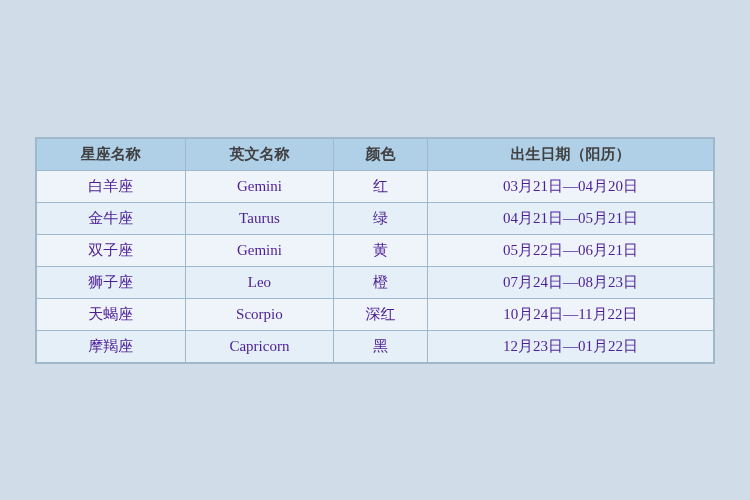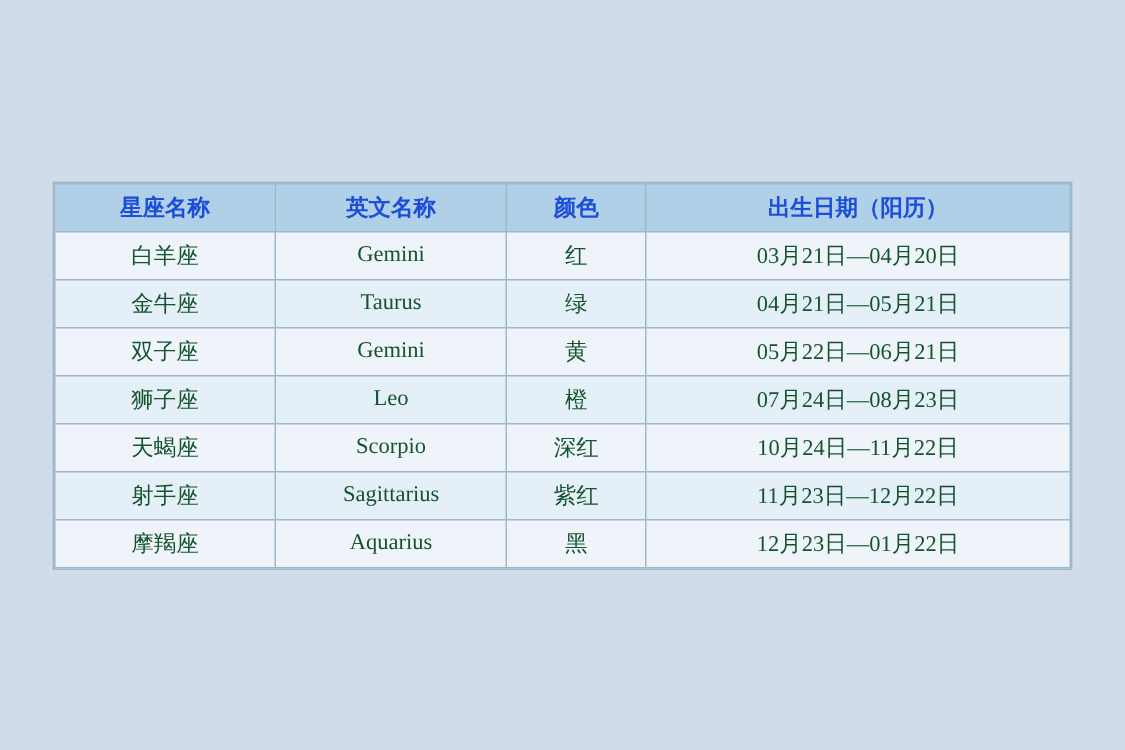--- a/index.html
+++ b/index.html
@@ -31,35 +31,35 @@
 
     th, td {
       border: 1px solid #a0b8cc;
       text-align: center;
       padding: 6px 10px;
       font-size: 15px;
     }
 
     thead th {
       background-color: #b0d0e8;
-      color: #1d4ed8;
+      color: #404040;
       font-weight: bold;
       font-size: 15px;
     }
 
     tbody tr {
       background-color: #eef4fa;
     }
 
     tbody tr:nth-child(even) {
       background-color: #e4eff7;
     }
 
     tbody td {
-      color: #14532d;
+      color: #4c1d95;
     }
   </style>
 </head>
 <body>
 
 <div class="table-container">
   <table>
     <thead>
       <tr>
       <th>星座名称</th>
@@ -93,26 +93,20 @@
           <td>橙</td>
           <td>07月24日—08月23日</td>
         </tr>
         <tr>
           <td>天蝎座</td>
           <td>Scorpio</td>
           <td>深红</td>
           <td>10月24日—11月22日</td>
         </tr>
         <tr>
-          <td>射手座</td>
-          <td>Sagittarius</td>
-          <td>紫红</td>
-          <td>11月23日—12月22日</td>
-        </tr>
-        <tr>
           <td>摩羯座</td>
-          <td>Aquarius</td>
+          <td>Capricorn</td>
           <td>黑</td>
           <td>12月23日—01月22日</td>
         </tr>
       </tbody>
   </table>
 </div>
 
 </body></html>

